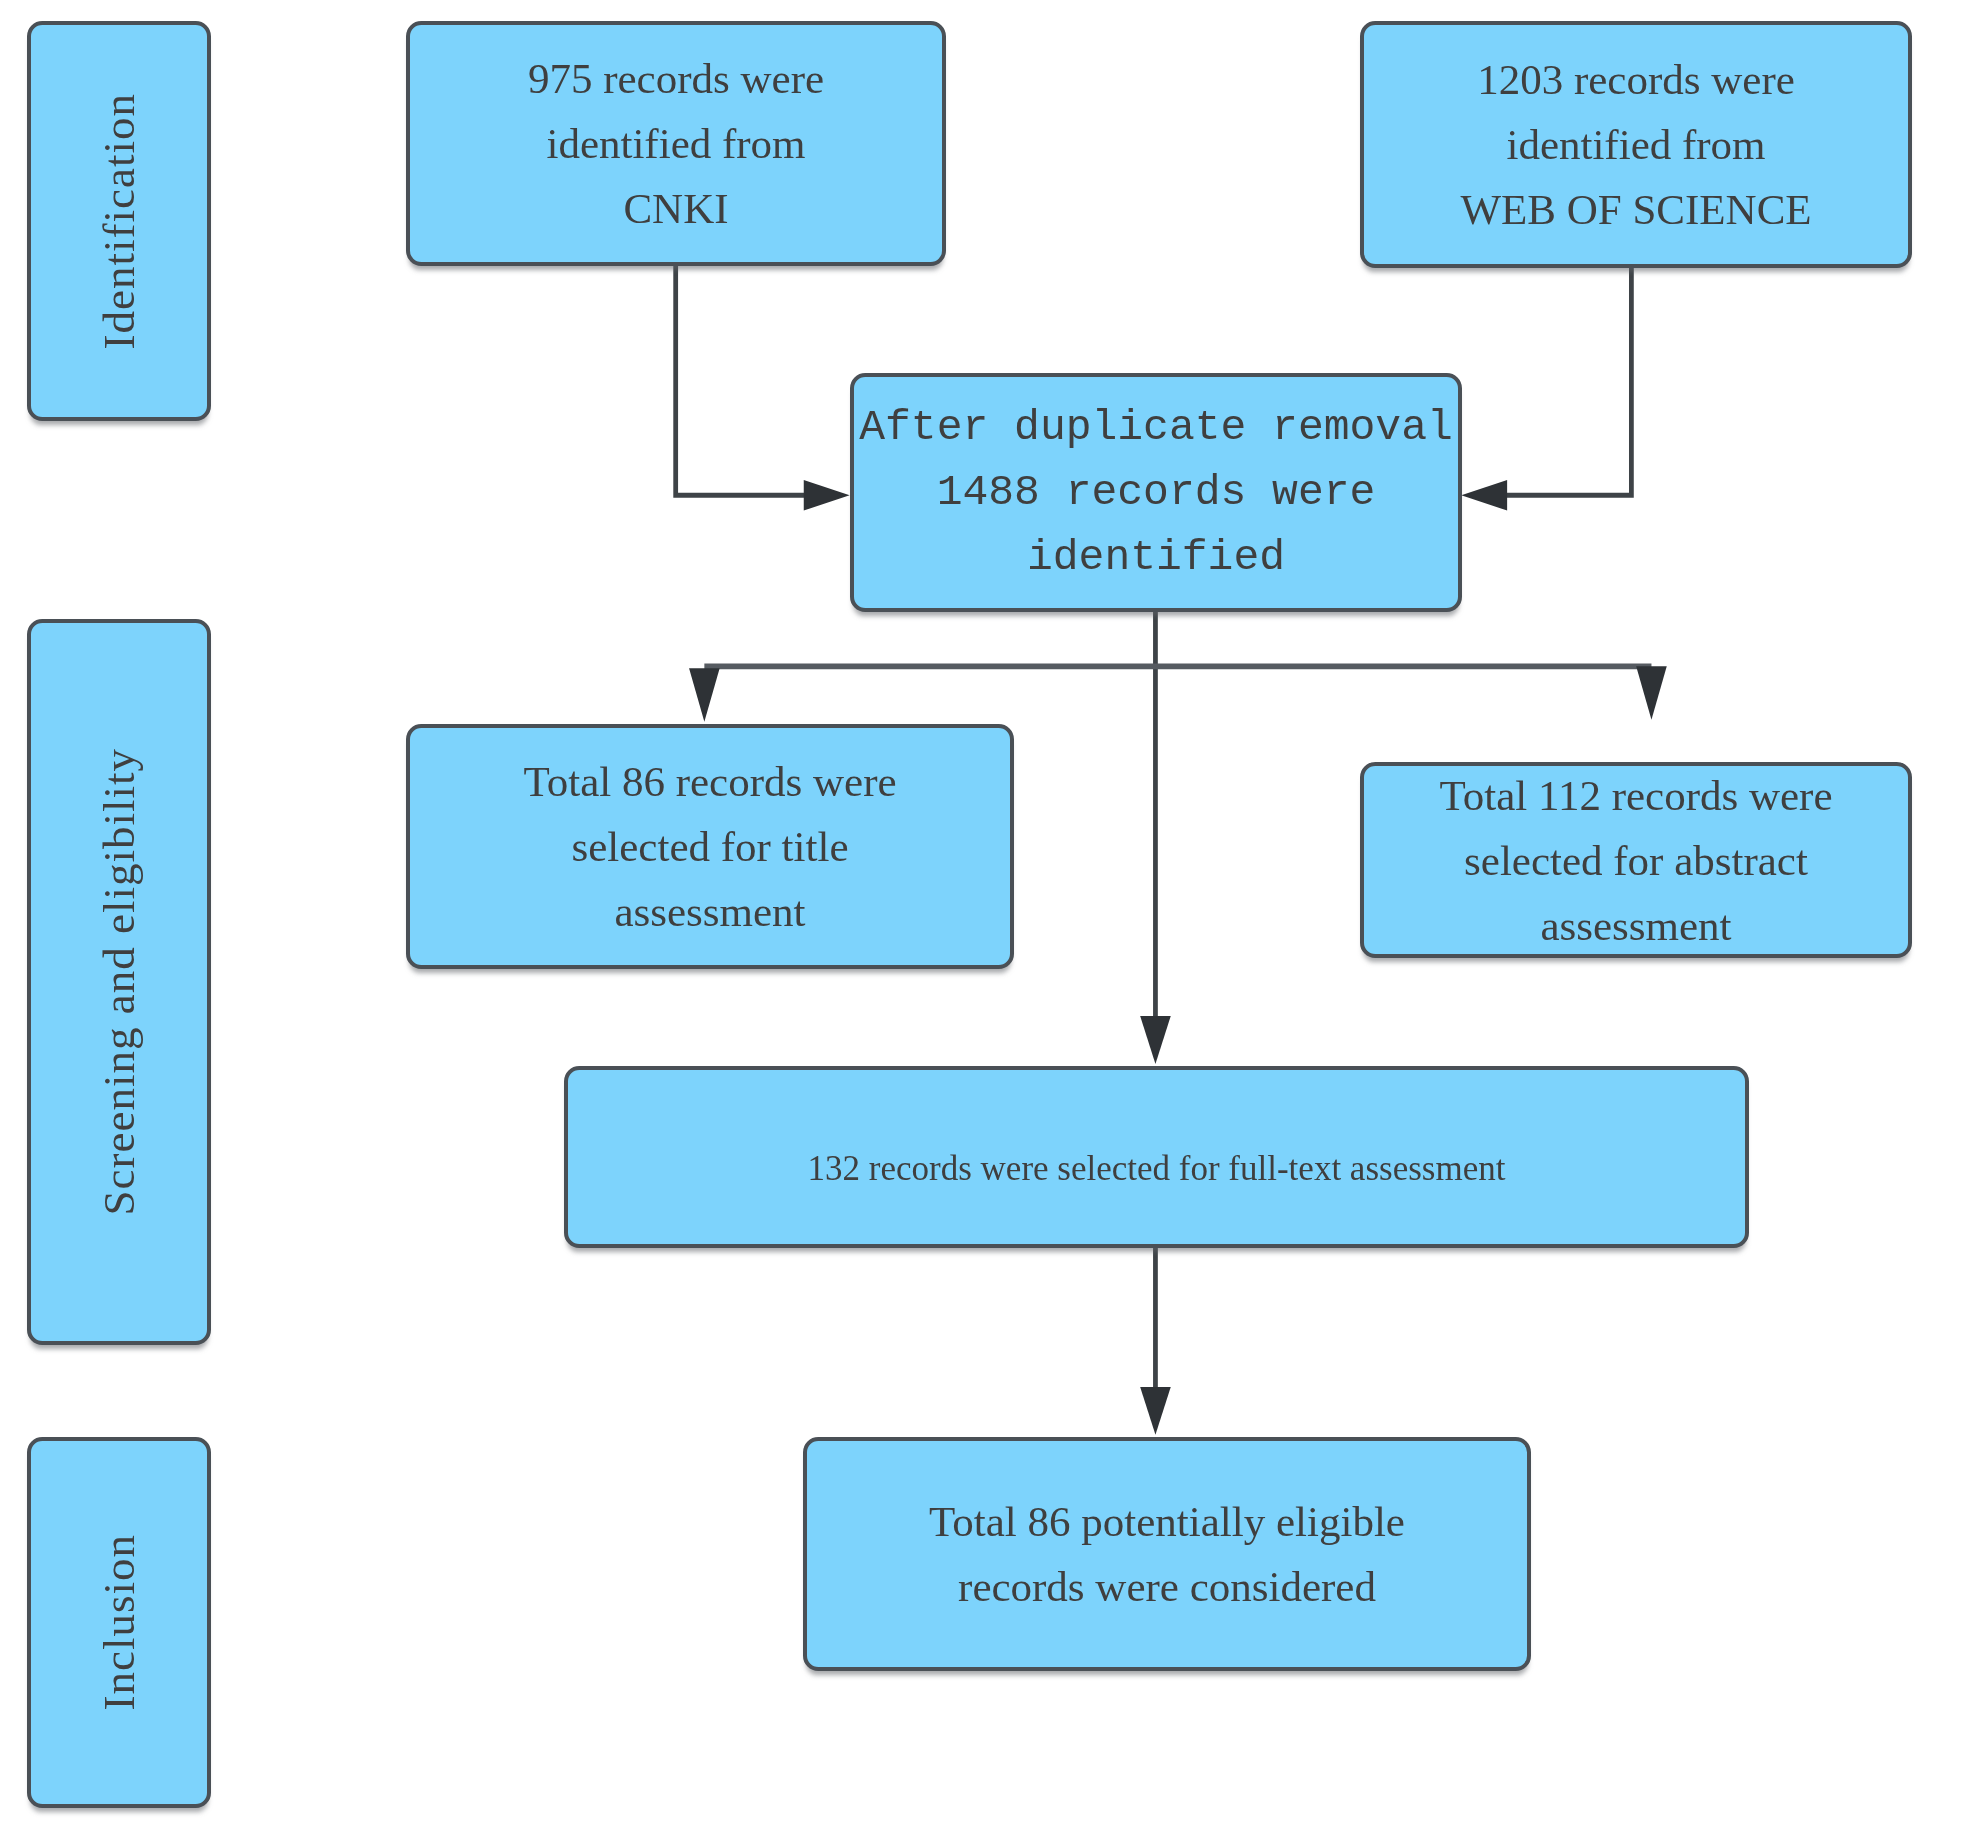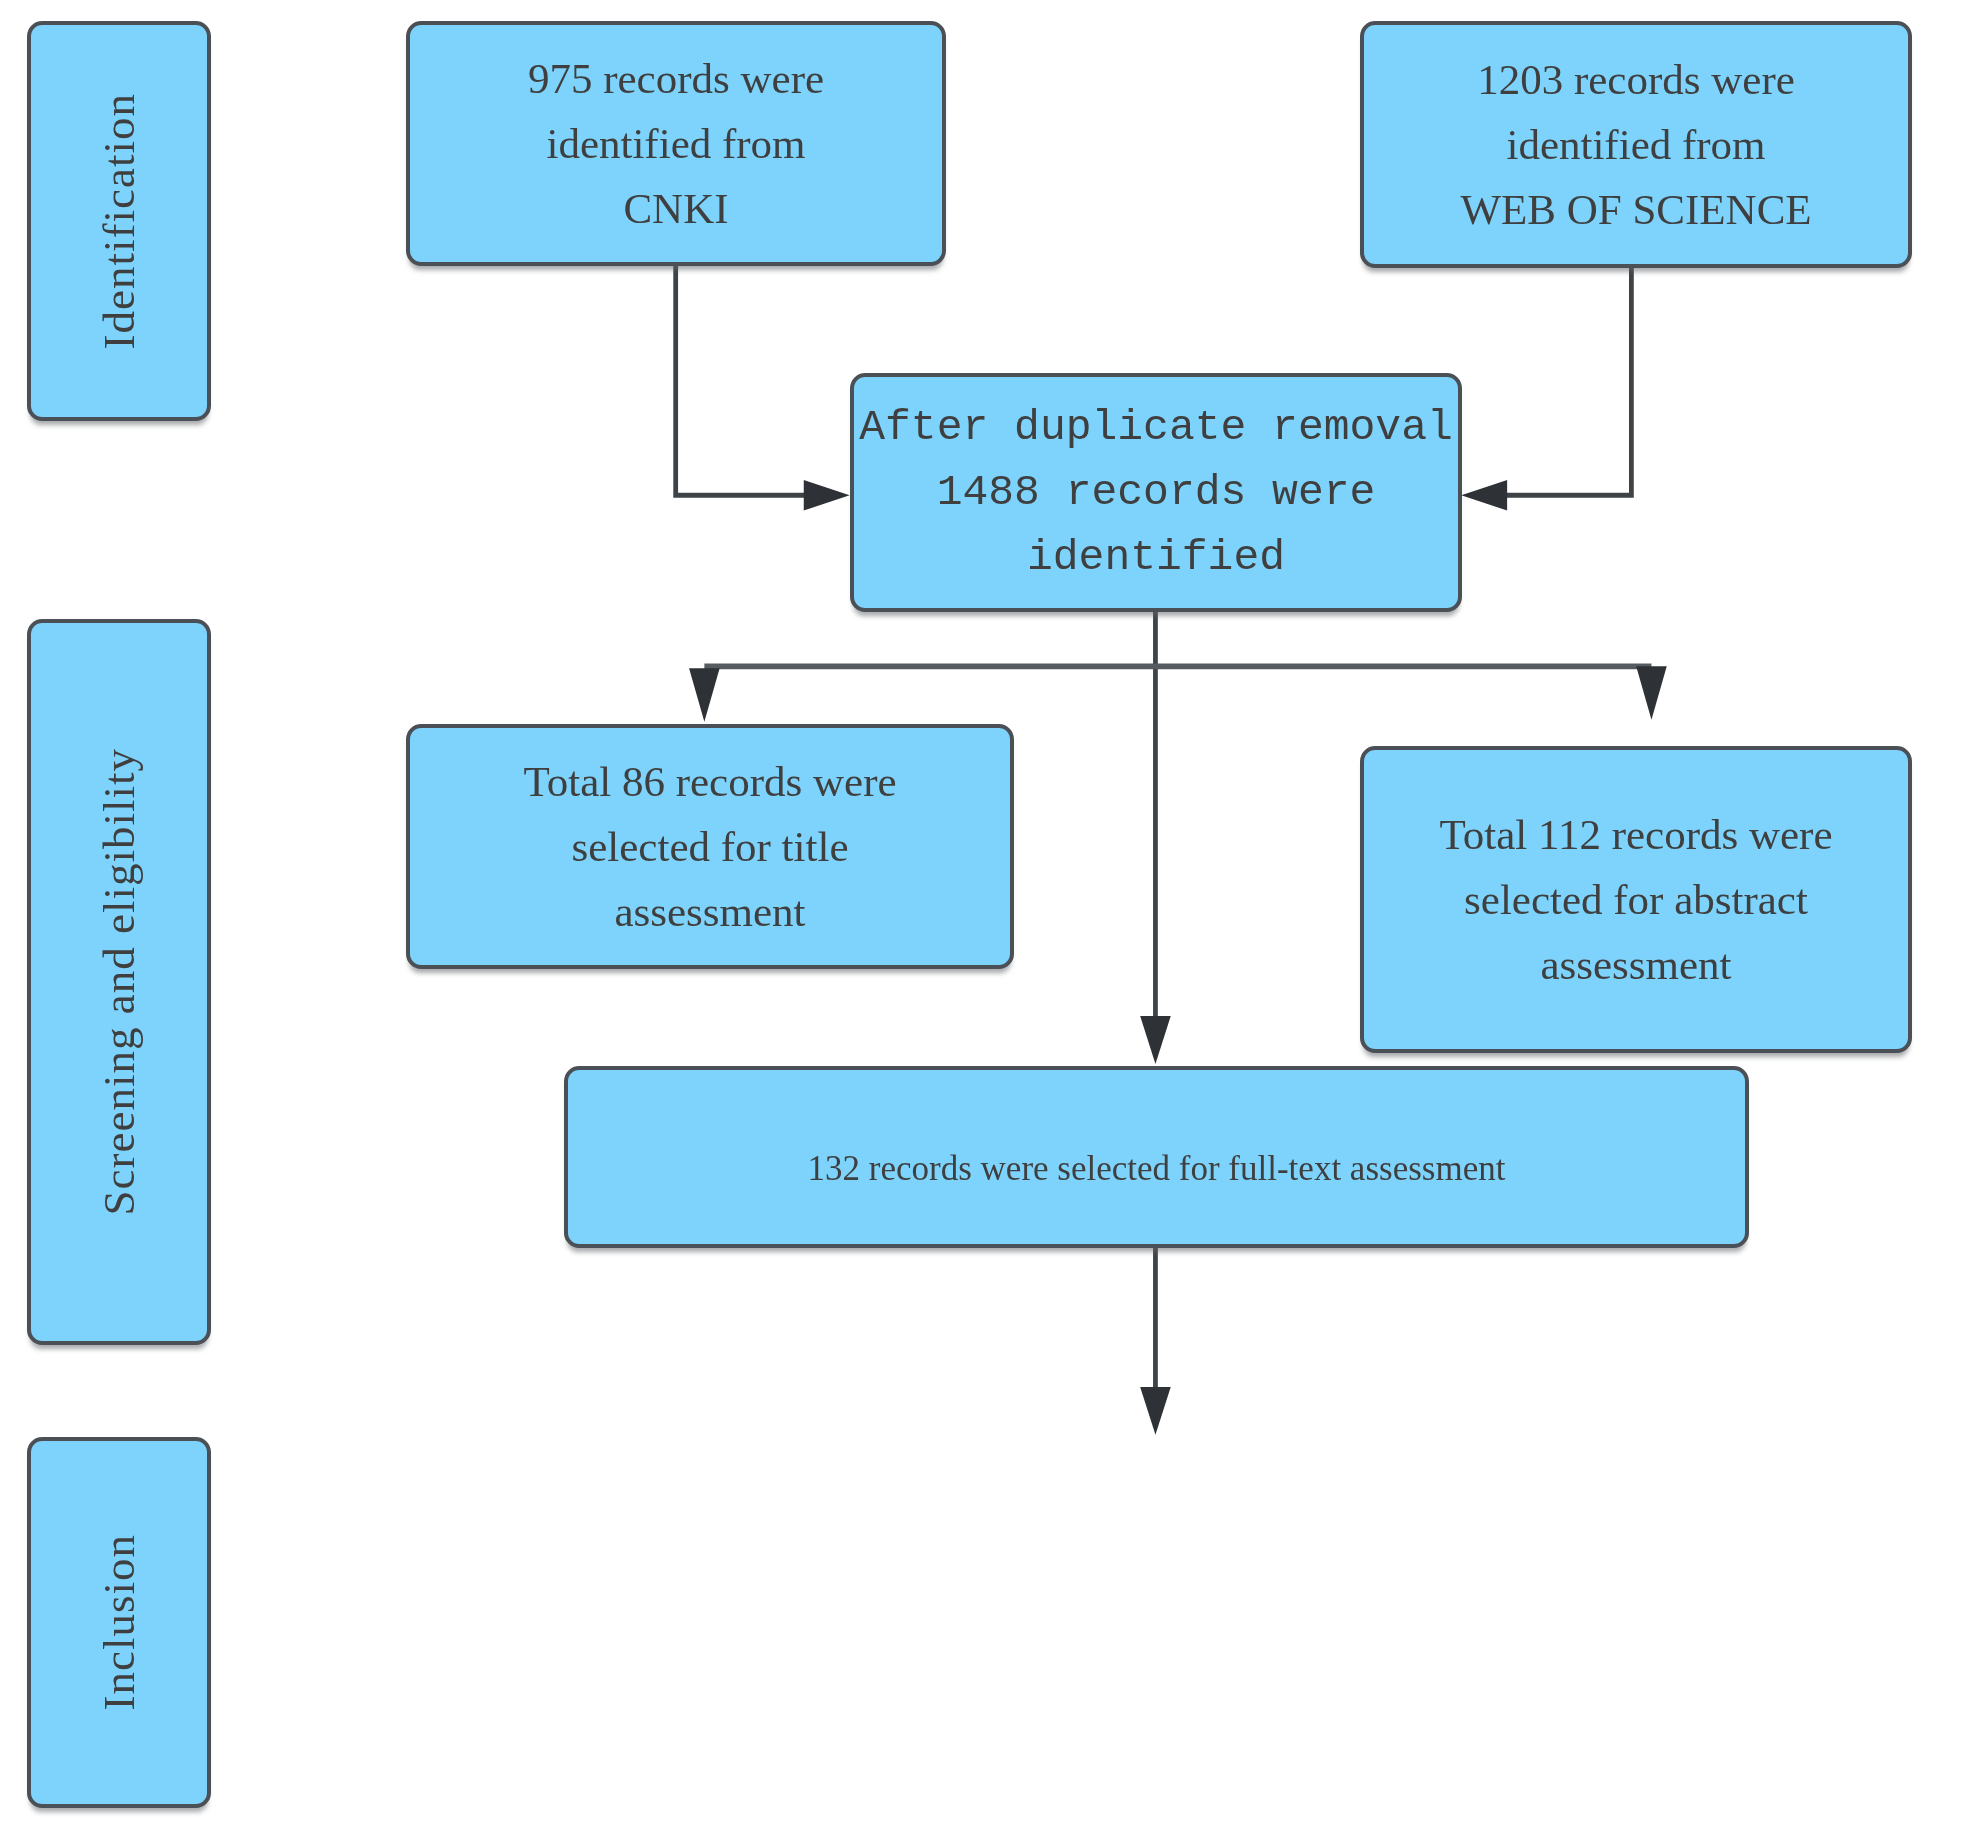--- a/index.html
+++ b/index.html
@@ -56,21 +56,21 @@
   }
   
   #stage-identification { left: 27px;  top: 21px;   width: 184px;  height: 400px; }
   #stage-screening      { left: 27px;  top: 619px;  width: 184px;  height: 726px; }
   #stage-inclusion      { left: 27px;  top: 1437px; width: 184px;  height: 371px; }
   
   #node-cnki            { left: 406px;  top: 21px;   width: 540px;  height: 245px; }
   #node-wos             { left: 1360px; top: 21px;   width: 552px;  height: 247px; }
   #node-dedup           { left: 850px;  top: 373px;  width: 612px;  height: 239px; font-family: Liberation Mono, monospace; }
   #node-title           { left: 406px;  top: 724px;  width: 608px;  height: 245px; }
-  #node-abstract        { left: 1360px; top: 746px;  width: 552px;  height: 307px; }
+  #node-abstract        { left: 1360px; top: 762px;  width: 552px;  height: 196px; }
   #node-fulltext        { left: 564px;  top: 1066px; width: 1185px; height: 182px; }
   #node-eligible        { left: 803px;  top: 1437px; width: 728px;  height: 234px; }
 </style>
 </head>
 <body>
 
 <div class="canvas">
 
   <svg class="connectors" viewBox="0 0 2077 1928" xmlns="http://www.w3.org/2000/svg">
 
@@ -122,15 +122,19 @@
 assessment</span>
   </div>
   <div class="box node" id="node-abstract">
     <span class="label">Total 112 records were
 selected for abstract
 assessment</span>
   </div>
   <div class="box node node-wide" id="node-fulltext">
     <span class="label">132 records were selected for full-text assessment</span>
   </div>
+  <div class="box node" id="node-eligible">
+    <span class="label">Total 86 potentially eligible
+records were considered</span>
+  </div>
 
 </div>
 
 
 </body></html>

